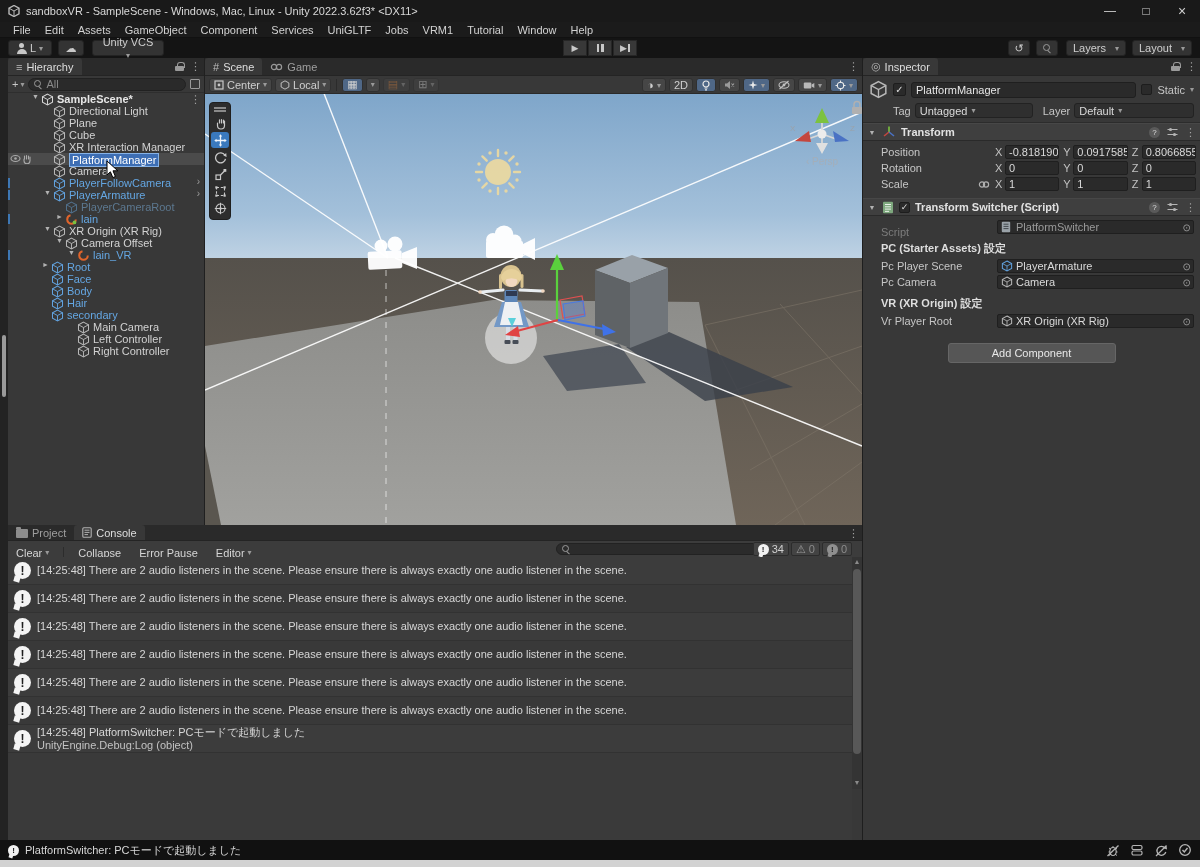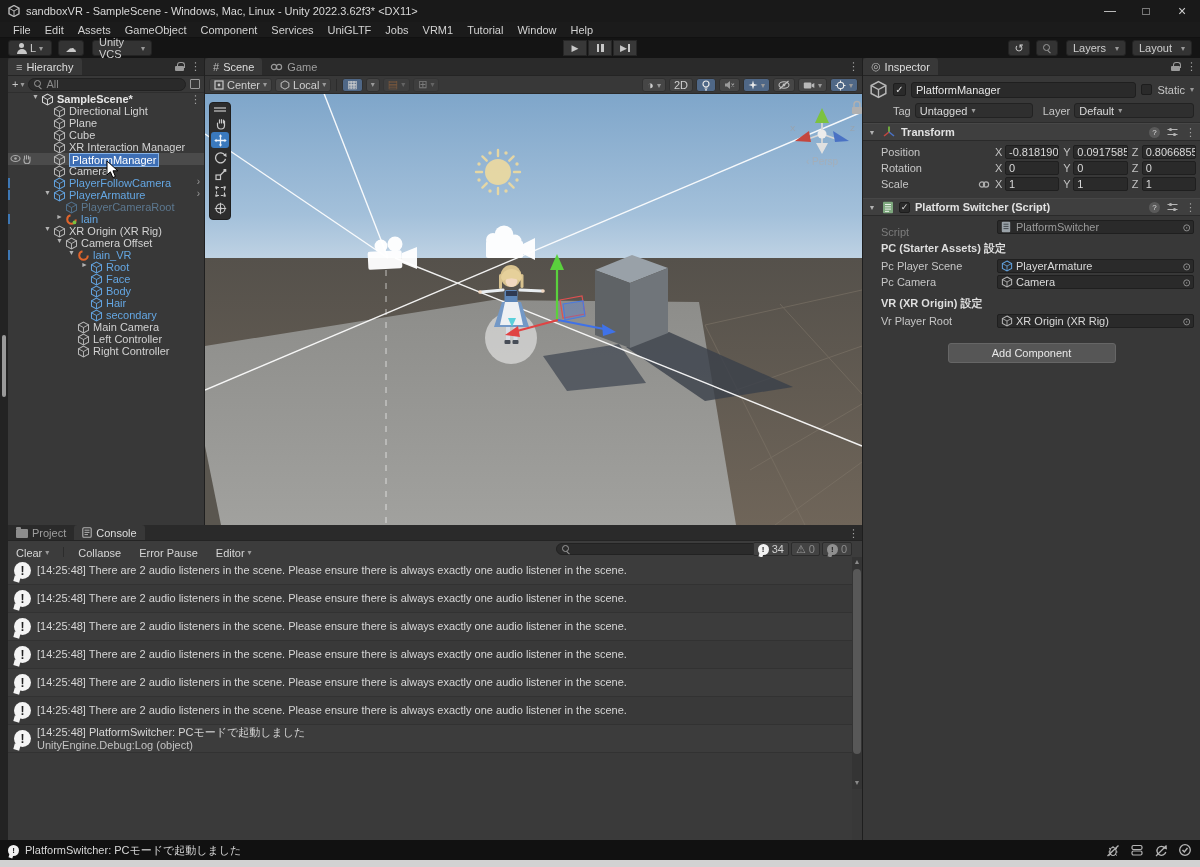--- a/index.html
+++ b/index.html
@@ -54,21 +54,21 @@
   .hierarchy { position:absolute; left:8px; top:58px; width:197px; height:467px; background:#383838; border-right:1px solid #202020; }
   .h-toolbar { height:17px; display:flex; align-items:center; gap:4px; padding:0 4px; background:#383838; border-bottom:1px solid #2e2e2e; }
   .h-add { color:#c8c8c8; display:flex; gap:2px; align-items:center; }
   .h-search { flex:1; height:13px; background:#2a2a2a; border:1px solid #212121; border-radius:7px; display:flex; align-items:center; gap:4px; padding:0 5px; color:#8a8a8a; }
   .h-tree { position:relative; }
   .h-row { position:relative; height:12px; display:flex; align-items:flex-start; }
   .h-row[data-depth="0"] { padding-left:22px; }
   .h-row[data-depth="1"] { padding-left:34px; }
   .h-row[data-depth="2"] { padding-left:46px; }
   .h-row[data-depth="3"] { padding-left:58px; }
-  .h-row[data-depth="4"] { padding-left:71px; }
+  .h-row[data-depth="4"] { padding-left:32px; }
   .h-row[data-selected="true"] { background:#4b4b4b; }
   .h-bar { display:none; position:absolute; left:0; top:1px; width:2px; height:10px; background:#3e78b5; }
   .h-row[data-bar="true"] .h-bar { display:block; }
   .h-tri { width:11px; flex:0 0 11px; font-size:7px; color:#b2b2b2; text-align:center; }
   .h-row[data-expand="open"] .h-tri::before { content:"▼"; }
   .h-row[data-expand="closed"] .h-tri::before { content:"►"; }
   .h-icon { width:13px; height:13px; flex:0 0 13px; margin-right:3px; position:relative; top:0px; color:#b8b8b8; }
   .h-icon svg { position:absolute; left:0; top:0; }
   .h-icon .ic-ring { display:none; }
   .h-row[data-icon="avatar"] .ic-ring, .h-row[data-icon="avatar-ring"] .ic-ring { display:block; }
@@ -207,21 +207,21 @@
 
   <div class="maintoolbar">
     <div class="tb-btn" style="left:8px;width:44px;">
       <span class="person-icon"></span>
       <span>L</span>
       <span class="caret">▾</span>
     </div>
     <div class="tb-btn" style="left:58px;width:26px;">
       <span style="color:#c8c8c8;">☁</span>
     </div>
-    <div class="tb-btn" style="left:92px;width:60px;">
+    <div class="tb-btn" style="left:92px;width:72px;flex-direction:column;">
       <span>Unity VCS</span>
       <span class="caret">▾</span>
     </div>
     <div class="play-cluster">
       <div class="play-btn">▶</div>
       <div class="play-btn">
           <span class="pause-bars">
             <i></i>
             <i></i>
           </span>
@@ -948,21 +948,21 @@
         </div>
       </div>
 
     <div class="comp-header" style="margin-top:2px;">
       <span class="fold">▼</span>
       <svg width="12" height="13" viewBox="0 0 12 13">
           <rect x="1" y="0.8" width="10" height="11.4" rx="1" fill="#7ea87e"></rect>
           <path d="M3 3.5 h6 M3 5.8 h6 M3 8.1 h6 M3 10.4 h4" stroke="#e8f0e8" stroke-width="1"></path>
         </svg>
       <span class="go-check" style="width:11px;height:11px;line-height:9px;font-size:9px;">✓</span>
-      <span class="ctitle">Platform Switcher (Script)</span>
+      <span class="ctitle">Transform Switcher (Script)</span>
       <span class="comp-right">
         <span style="width:11px;height:11px;border-radius:50%;background:#5a5a5a;color:#ddd;font-size:8px;text-align:center;line-height:11px;">?</span>
         <svg width="11" height="10" viewBox="0 0 11 10">
             <path d="M0.5 2.5 H10.5 M0.5 7.5 H10.5" stroke="#b5b5b5" stroke-width="1.2"></path>
             <circle cx="3.5" cy="2.5" r="1.6" fill="#b5b5b5"></circle>
             <circle cx="7.5" cy="7.5" r="1.6" fill="#b5b5b5"></circle>
           </svg>
         <span class="kebab">⋮</span>
       </span>
     </div>

